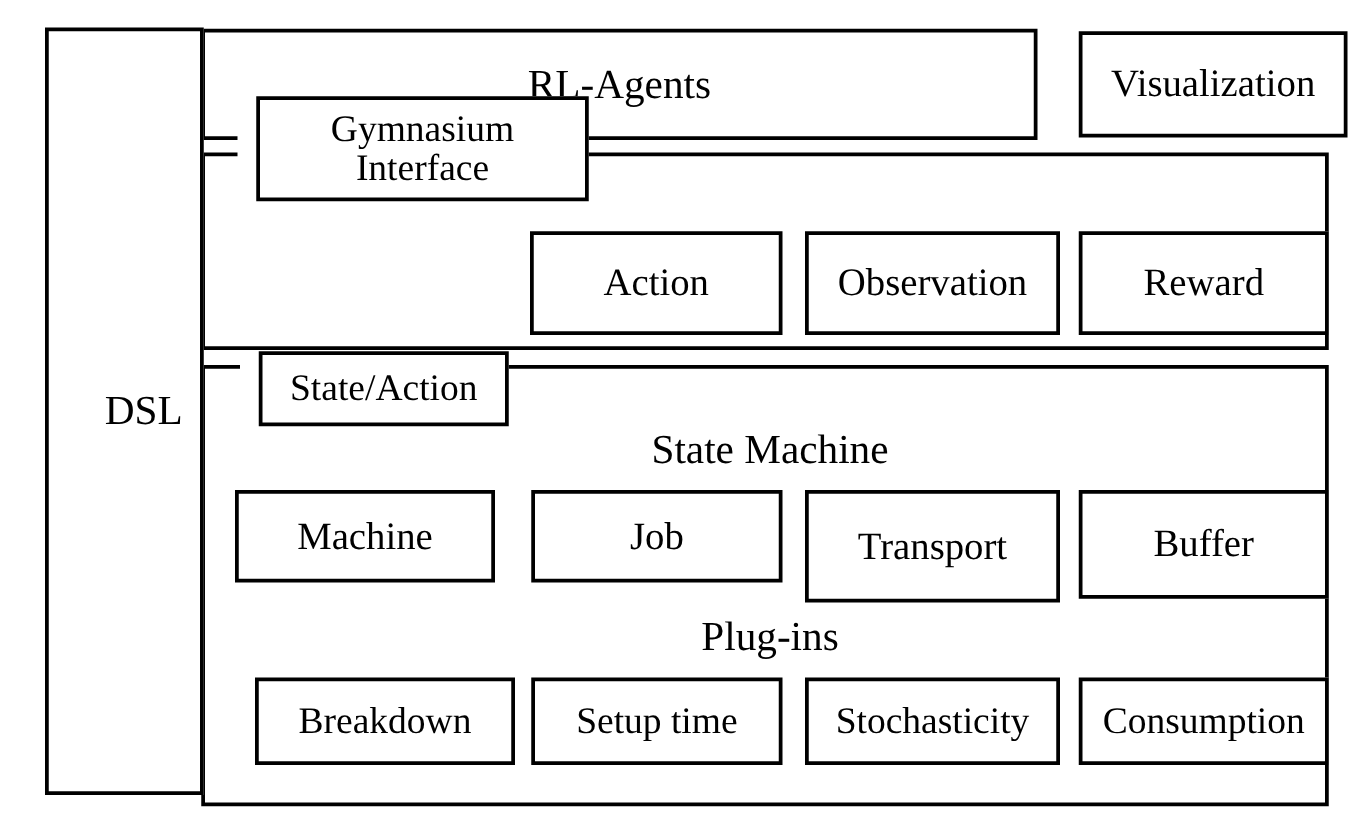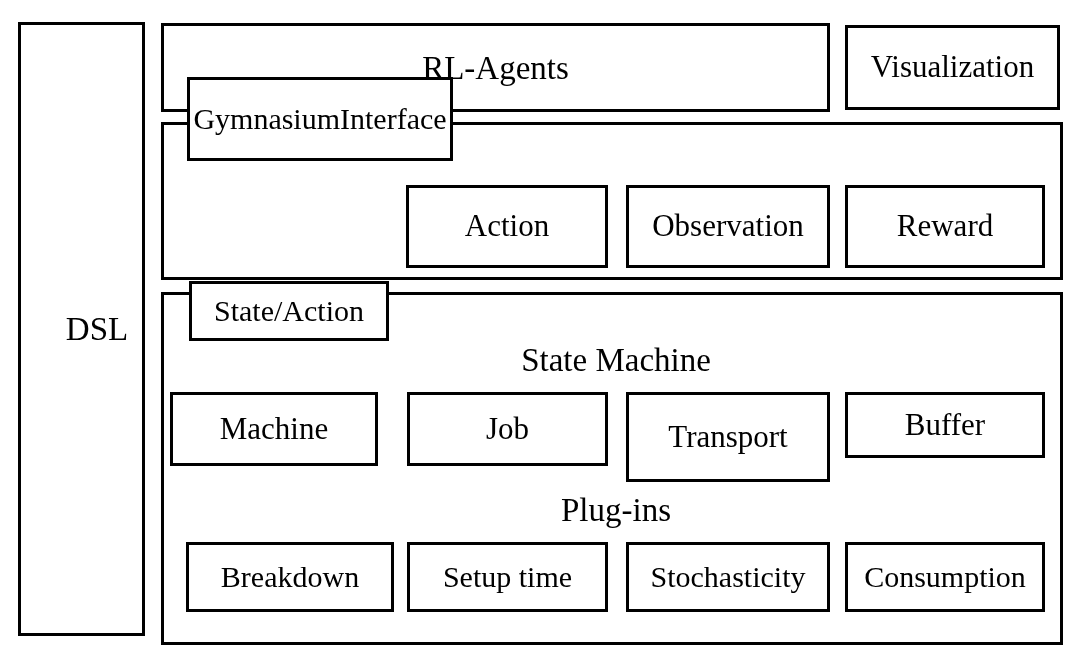--- a/index.html
+++ b/index.html
@@ -23,20 +23,21 @@
   .box {
     position: absolute;
     box-sizing: border-box;
     background: #ffffff;
     border: 3px solid #000000;
     display: flex;
     align-items: center;
     justify-content: center;
     text-align: center;
     line-height: 1.05;
+    margin-left: 18px;
   }
   .container-box {
     position: absolute;
     box-sizing: border-box;
     background: #ffffff;
     border: 3px solid #000000;
   }
   .grp-label {
     position: absolute;
     text-align: center;
@@ -96,21 +97,21 @@
 
   <div class="box layer-leaf t-leaf" style="left:170px; top:392px; width:208px; height:74px;">
     <span>Machine</span>
   </div>
   <div class="box layer-leaf t-leaf" style="left:407px; top:392px; width:201px; height:74px;">
     <span>Job</span>
   </div>
   <div class="box layer-leaf t-leaf" style="left:626px; top:392px; width:204px; height:90px;">
     <span>Transport</span>
   </div>
-  <div class="box layer-leaf t-leaf" style="left:845px; top:392px; width:200px; height:66px;">
+  <div class="box layer-leaf t-leaf" style="left:845px; top:392px; width:200px; height:87px;">
     <span>Buffer</span>
   </div>
 
   <div class="grp-label t-group layer-leaf" style="left:186px; top:494px; width:860px;">Plug-ins</div>
 
   <div class="box layer-leaf t-leaf-sm" style="left:186px; top:542px; width:208px; height:70px;">
     <span>Breakdown</span>
   </div>
   <div class="box layer-leaf t-leaf-sm" style="left:407px; top:542px; width:201px; height:70px;">
     <span>Setup time</span>
@@ -118,21 +119,21 @@
   <div class="box layer-leaf t-leaf-sm" style="left:626px; top:542px; width:204px; height:70px;">
     <span>Stochasticity</span>
   </div>
   <div class="box layer-leaf t-leaf-sm" style="left:845px; top:542px; width:200px; height:70px;">
     <span>Consumption</span>
   </div>
 
   <div class="patch" style="left:190px; top:80px; width:260px; height:78px;"></div>
   <div class="patch" style="left:192px; top:284px; width:194px; height:54px;"></div>
 
-  <div class="box layer-bridge t-bridge" style="left:187px; top:77px; width:266px; height:84px; flex-direction:row;">
+  <div class="box layer-bridge t-bridge" style="left:187px; top:77px; width:266px; height:84px; flex-direction:column;">
     <span>Gymnasium</span>
     <span>Interface</span>
   </div>
 
   <div class="box layer-bridge t-bridge" style="left:189px; top:281px; width:200px; height:60px;">
     <span>State/Action</span>
   </div>
 
 </div>
 

